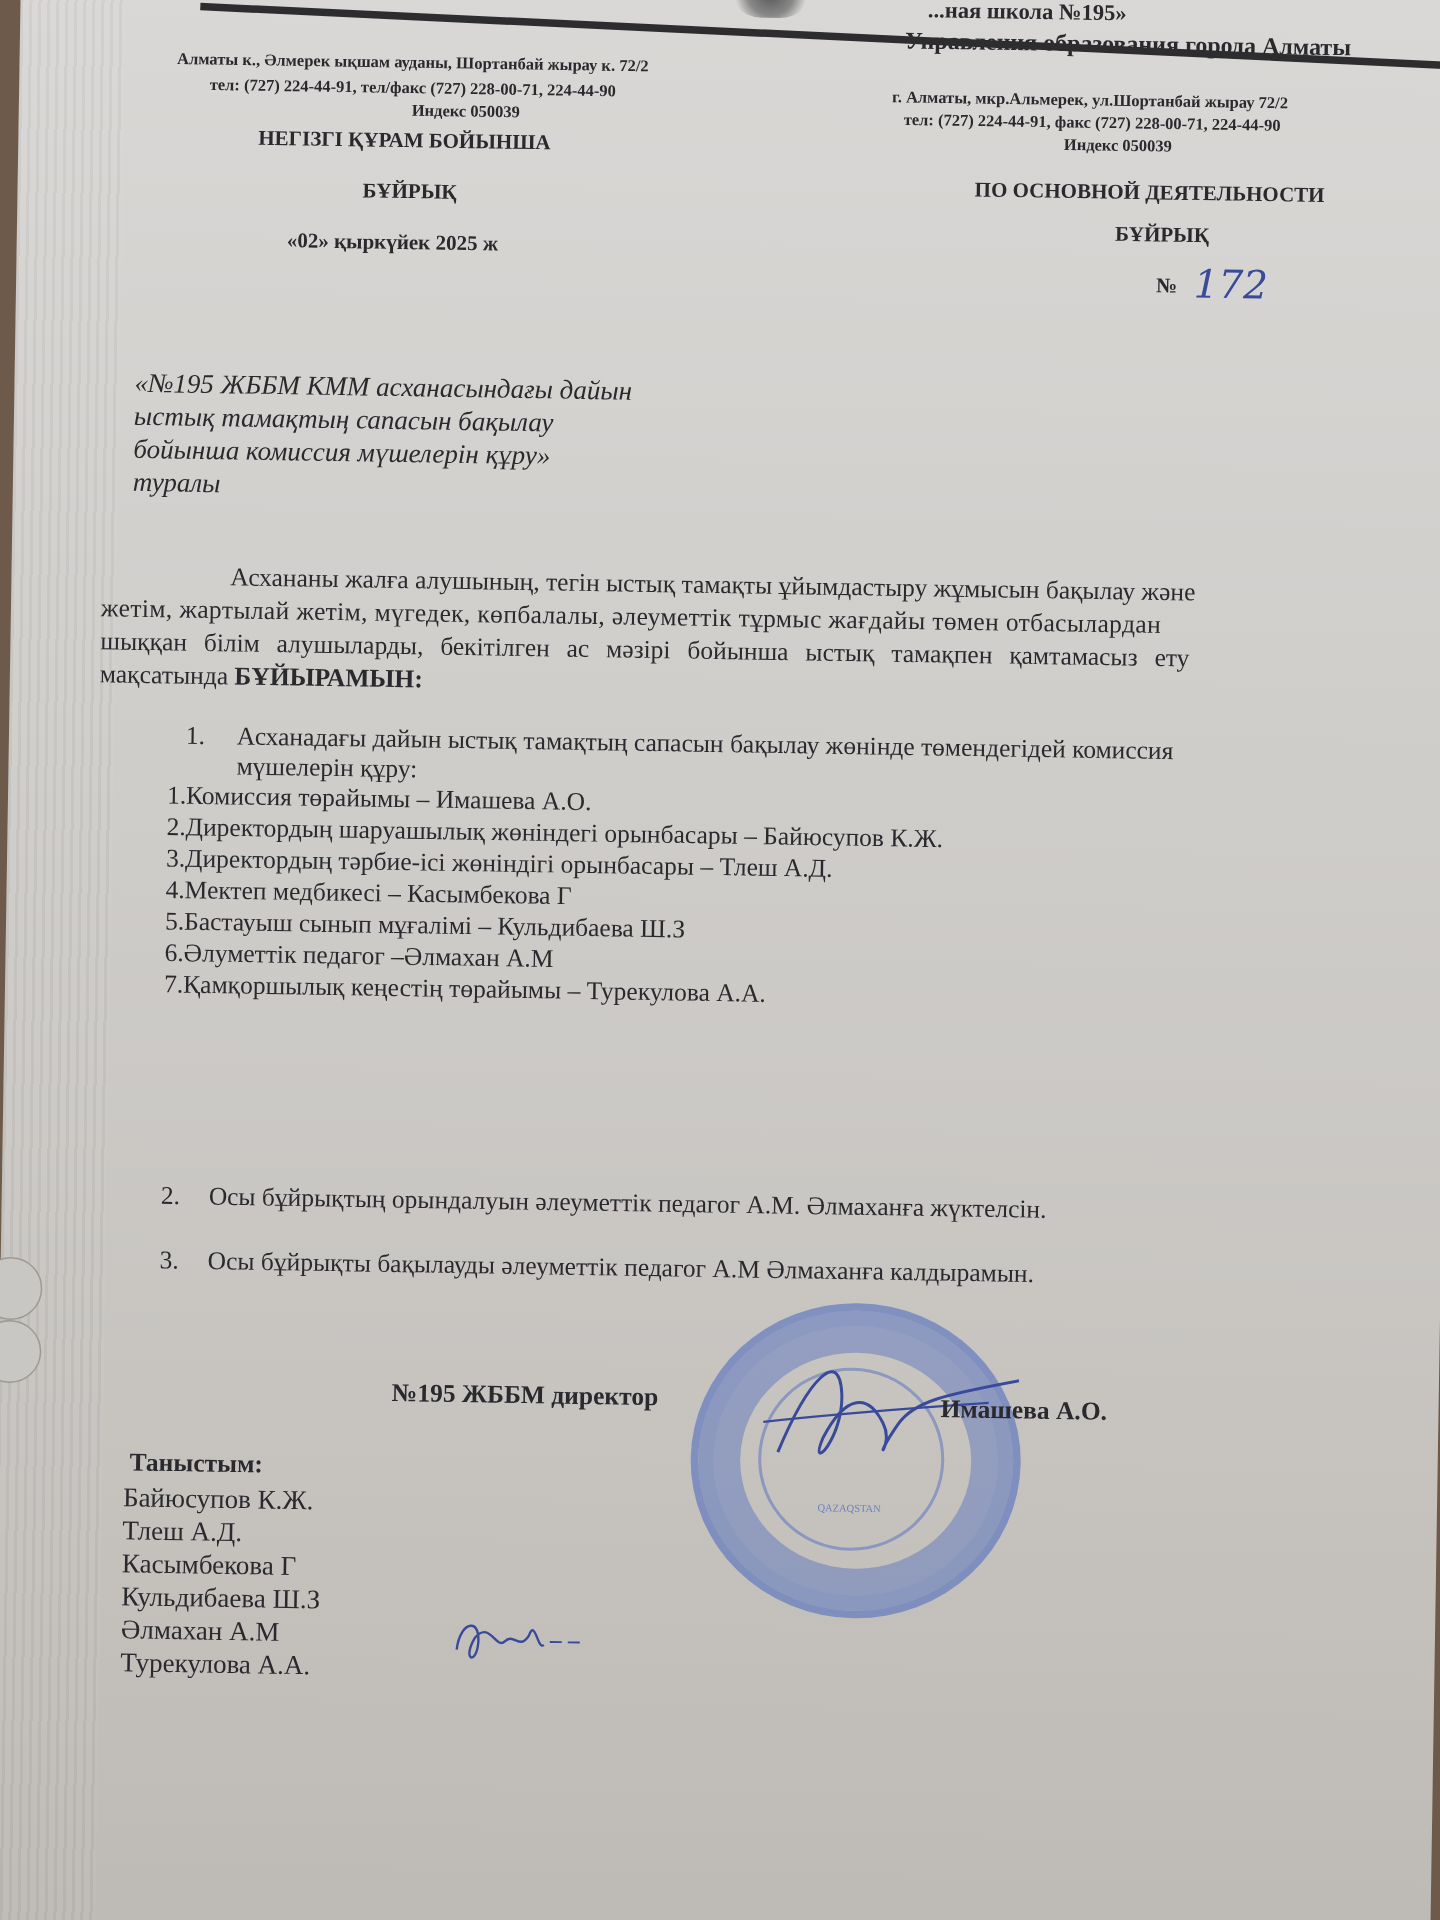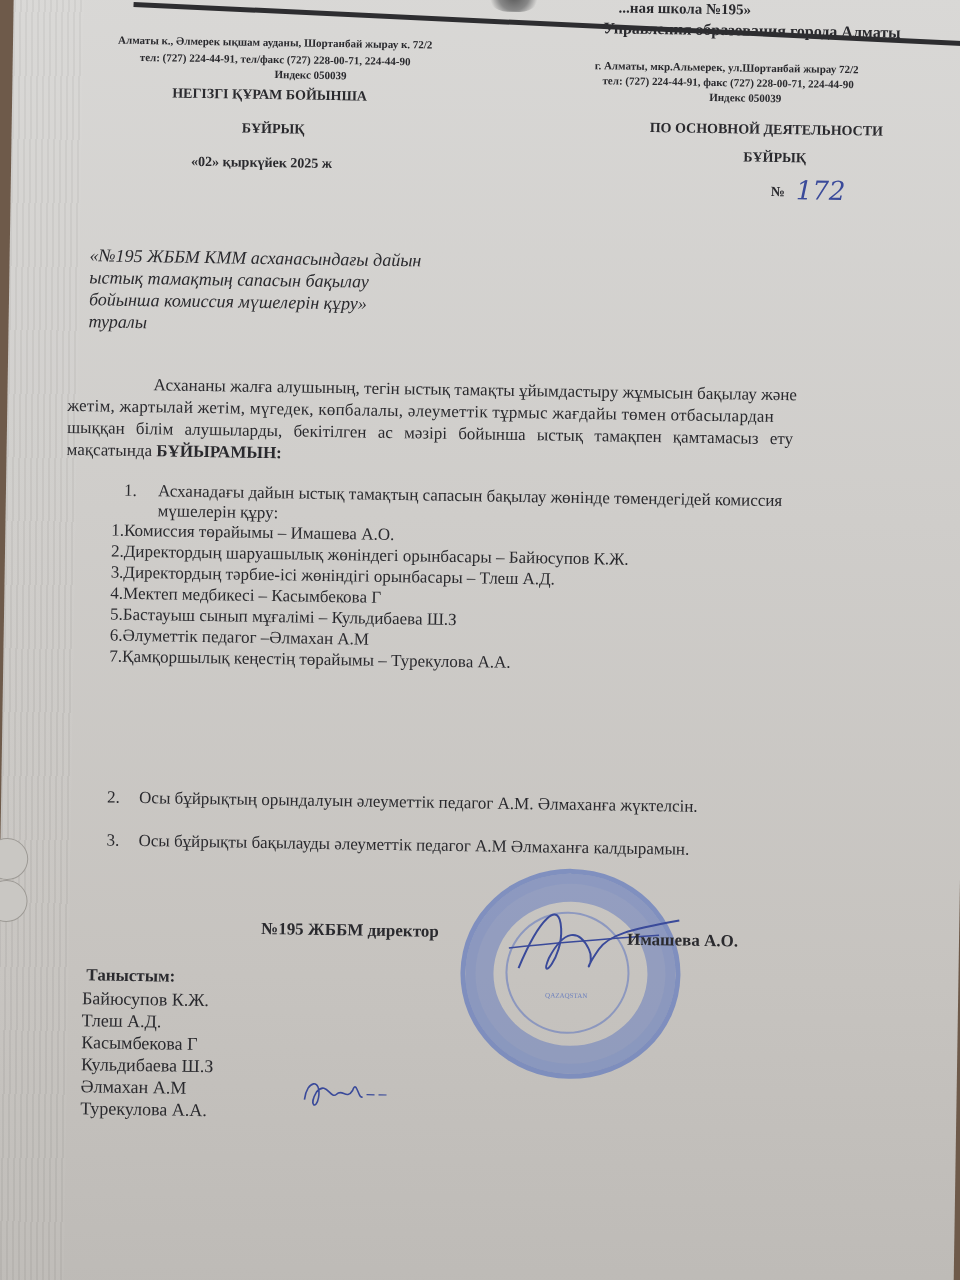--- a/index.html
+++ b/index.html
@@ -97,21 +97,21 @@
     <div>7.Қамқоршылық кеңестің төрайымы – Турекулова А.А.</div>
   </div>
 
   <div class="abs body-text" style="left:106px; top:805px;">2.</div>
   <div class="abs body-text" style="left:138px; top:805px;">Осы бұйрықтың орындалуын әлеуметтік педагог А.М. Әлмаханға  жүктелсін.</div>
   <div class="abs body-text" style="left:106px; top:848px;">3.</div>
   <div class="abs body-text" style="left:138px; top:848px;">Осы бұйрықты бақылауды әлеуметтік педагог А.М Әлмаханға  калдырамын.</div>
 
   <div class="stamp">
     <div class="stamp-inner"></div>
-    <div class="abs" style="left:80px; top:118px; font-size:7px; color:rgba(70,100,190,0.7);">QAZAQSTAN</div>
+    <div class="abs" style="left:80px; top:128px; font-size:7px; color:rgba(70,100,190,0.7);">QAZAQSTAN</div>
   </div>
   <svg class="sig" style="left:480px; top:900px;" width="210" height="110">
     <path d="M40 80 C60 30, 80 10, 82 40 C84 70, 60 95, 70 70 C85 40, 100 40, 110 60 C118 75, 100 90, 120 60 C130 45, 150 40, 200 30" fill="none" stroke="#3a4a9a" stroke-width="2"></path>
     <path d="M30 60 C70 55, 120 50, 180 45" fill="none" stroke="#3a4a9a" stroke-width="1.5"></path>
   </svg>
 
   <div class="abs bold" style="left:262px; top:935px; font-size:17px;">№195 ЖББМ директор</div>
   <div class="abs bold" style="left:628px; top:940px; font-size:17px;">Имашева А.О.</div>
 
   <div class="abs bold" style="left:88px; top:984px; font-size:17px;">Таныстым:</div>

